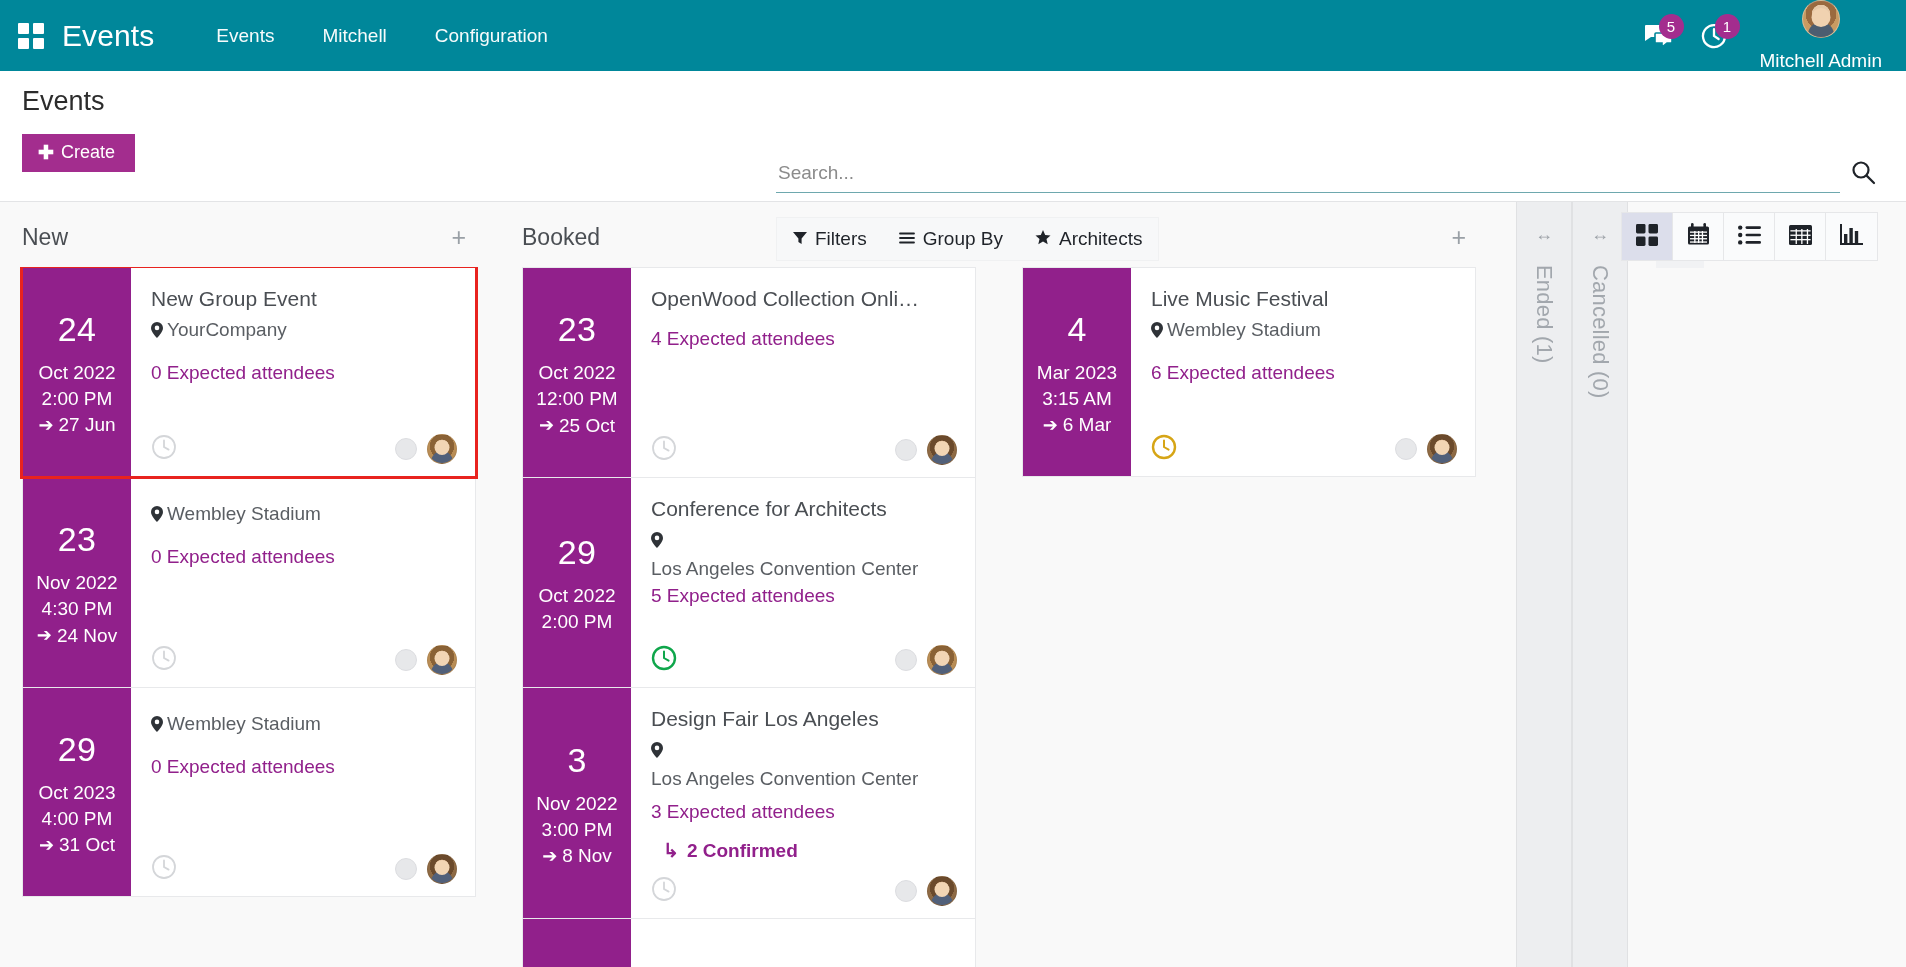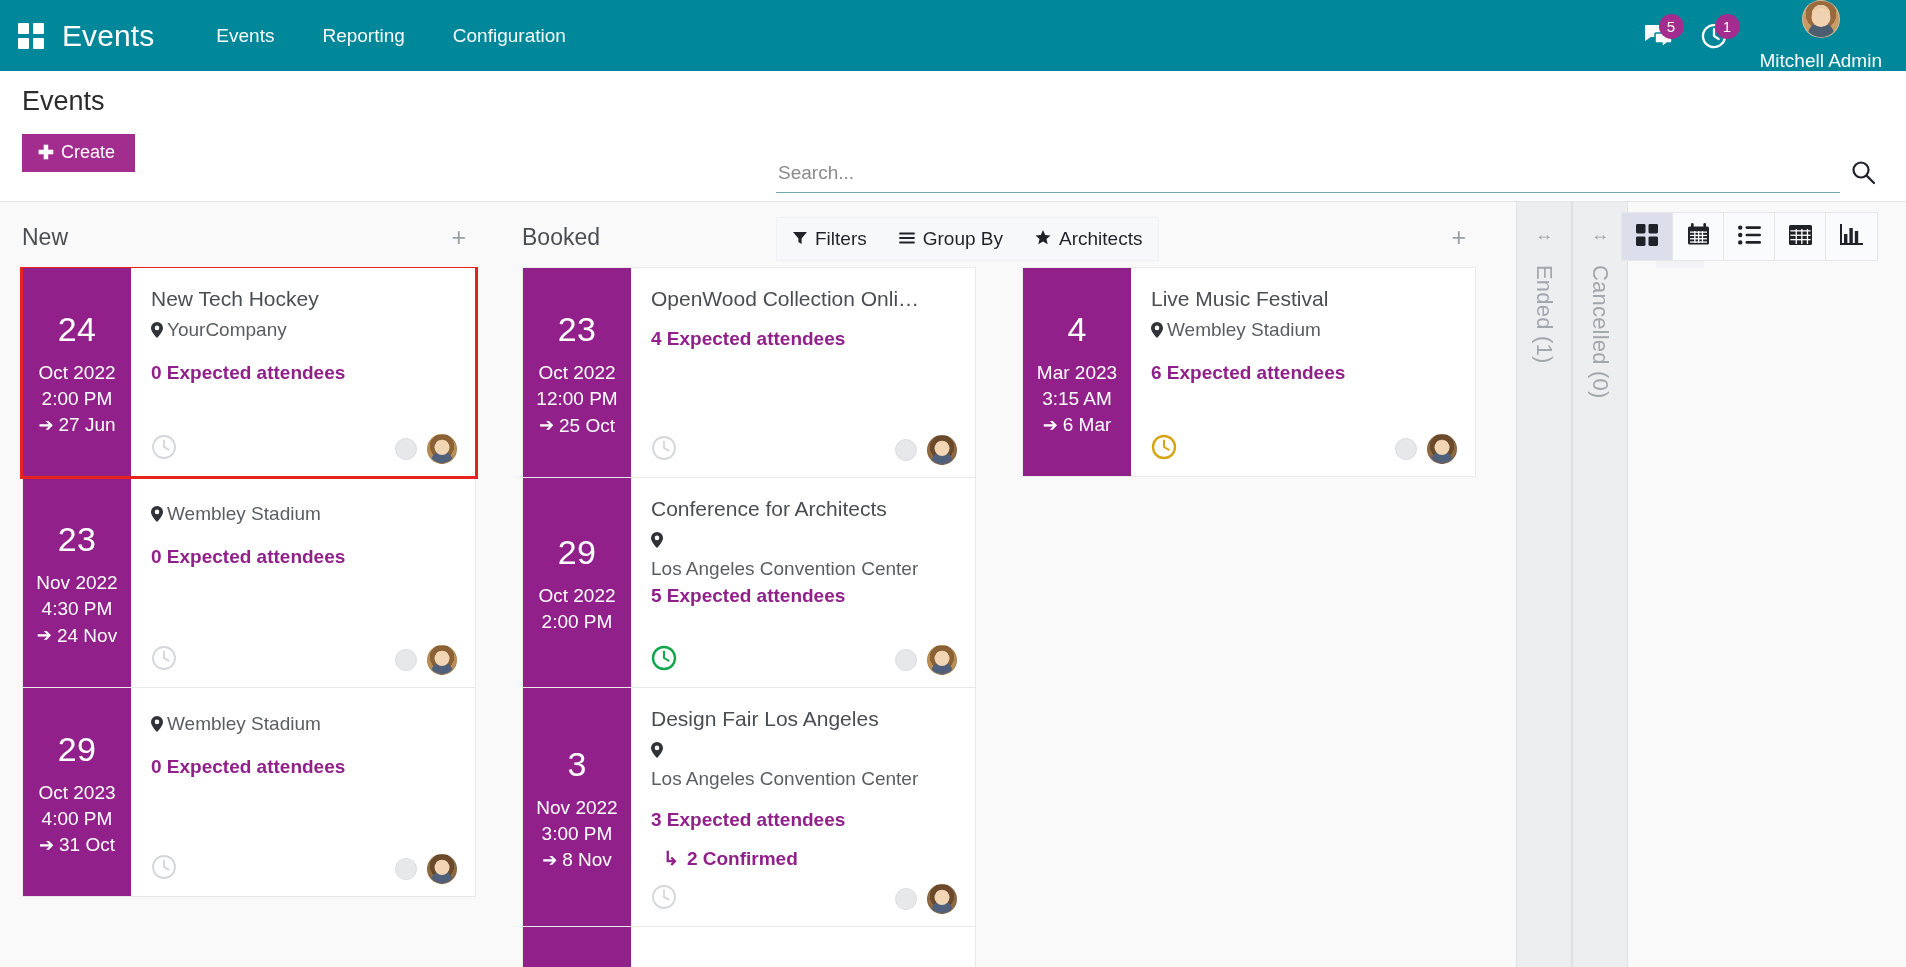--- a/index.html
+++ b/index.html
@@ -248,21 +248,21 @@
     font-size: 21px; color: #4A4E53; font-weight: 400;
     white-space: nowrap; overflow: hidden; text-overflow: ellipsis;
     line-height: 1.25;
   }
   .kc-loc {
     font-size: 19px; color: #5A5E63;
     margin-top: 5px; line-height: 1.42;
   }
   .kc-loc .pin { display: inline-block; margin-right: 4px; vertical-align: -2px; }
   .kc-attendees {
-    font-size: 19px; color: #91208B; font-weight: 700;
+    font-size: 19px; color: #91208B; font-weight: 400;
     margin-top: 16px;
   }
   .kc-confirmed {
     font-size: 19px; color: #91208B; font-weight: 700;
     margin-top: 16px; margin-left: 12px;
     display: flex; align-items: center; gap: 8px;
   }
   .kc-foot {
     margin-top: auto;
     display: flex; align-items: center;
@@ -341,21 +341,21 @@
 <div class="navbar">
   <div class="apps-grid">
     <i></i>
       <i></i>
       <i></i>
       <i></i>
   </div>
   <div class="brand">Events</div>
   <div class="nav-menu">
     <div class="nav-item">Events</div>
-    <div class="nav-item">Reporting</div>
+    <div class="nav-item">Mitchell</div>
     <div class="nav-item">Configuration</div>
   </div>
 
   <div class="nav-right">
     <div class="nav-sysicon">
       <svg width="30" height="24" viewBox="0 0 30 24" fill="#fff">
         <path d="M1 1h17a1 1 0 011 1v10a1 1 0 01-1 1H7l-6 4V2a1 1 0 011-1z"></path>
         <path d="M12 9h15a1 1 0 011 1v8a1 1 0 01-1 1h-4l-5 4v-4h-6a1 1 0 01-1-1v-8a1 1 0 011-1z" stroke="#00879A" stroke-width="1.6"></path>
       </svg>
       <span class="badge">5</span>
@@ -506,21 +506,21 @@
         <div class="kcard-date">
           <span class="kd-day">24</span>
           <span class="kd-month">Oct 2022</span>
           <span class="kd-time">2:00 PM</span>
           <span class="kd-end">
             <span class="arr">➔</span>
             <span>27 Jun</span>
           </span>
         </div>
         <div class="kcard-body">
-          <div class="kc-title">New Tech Hockey</div>
+          <div class="kc-title">New Group Event</div>
           <div class="kc-loc">
             <span class="pin">
               <svg width="12" height="16" viewBox="0 0 12 16" fill="#2F3338">
                   <path d="M6 0a6 6 0 00-6 6c0 4.2 6 10 6 10s6-5.8 6-10a6 6 0 00-6-6zm0 8.2A2.3 2.3 0 116 3.6a2.3 2.3 0 010 4.6z"></path>
                 </svg>
             </span><span>YourCompany</span>
           </div>
           <div class="kc-attendees">0 Expected attendees</div>
           <div class="kc-foot">
             <span class="clk">
@@ -686,21 +686,21 @@
         </div>
         <div class="kcard-body">
           <div class="kc-title">Design Fair Los Angeles</div>
           <div class="kc-loc">
             <span class="pin">
               <svg width="12" height="16" viewBox="0 0 12 16" fill="#2F3338">
                   <path d="M6 0a6 6 0 00-6 6c0 4.2 6 10 6 10s6-5.8 6-10a6 6 0 00-6-6zm0 8.2A2.3 2.3 0 116 3.6a2.3 2.3 0 010 4.6z"></path>
                 </svg>
             </span><br><span>Los Angeles Convention Center</span>
           </div>
-          <div class="kc-attendees" style="margin-top:16px">3 Expected attendees</div>
+          <div class="kc-attendees" style="margin-top:8px">3 Expected attendees</div>
           <div class="kc-confirmed">
             <span>↳</span>
             <span>2 Confirmed</span>
           </div>
           <div class="kc-foot">
             <span class="clk">
               <svg width="26" height="26" viewBox="0 0 26 26" fill="none" stroke="#D4D6D9" stroke-width="1.8">
                 <circle cx="13" cy="13" r="11"></circle>
                   <path d="M13 6.5V13l4.6 2.6" stroke-linecap="round"></path>
                 </svg>

